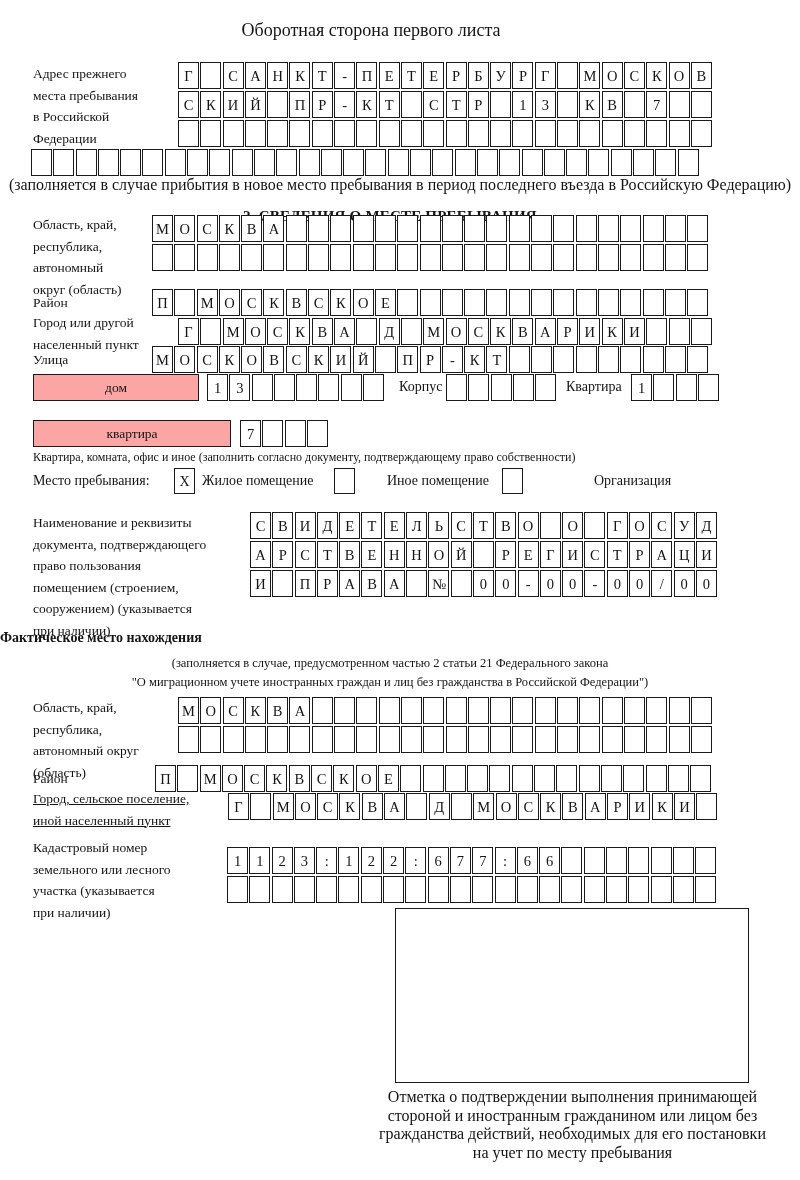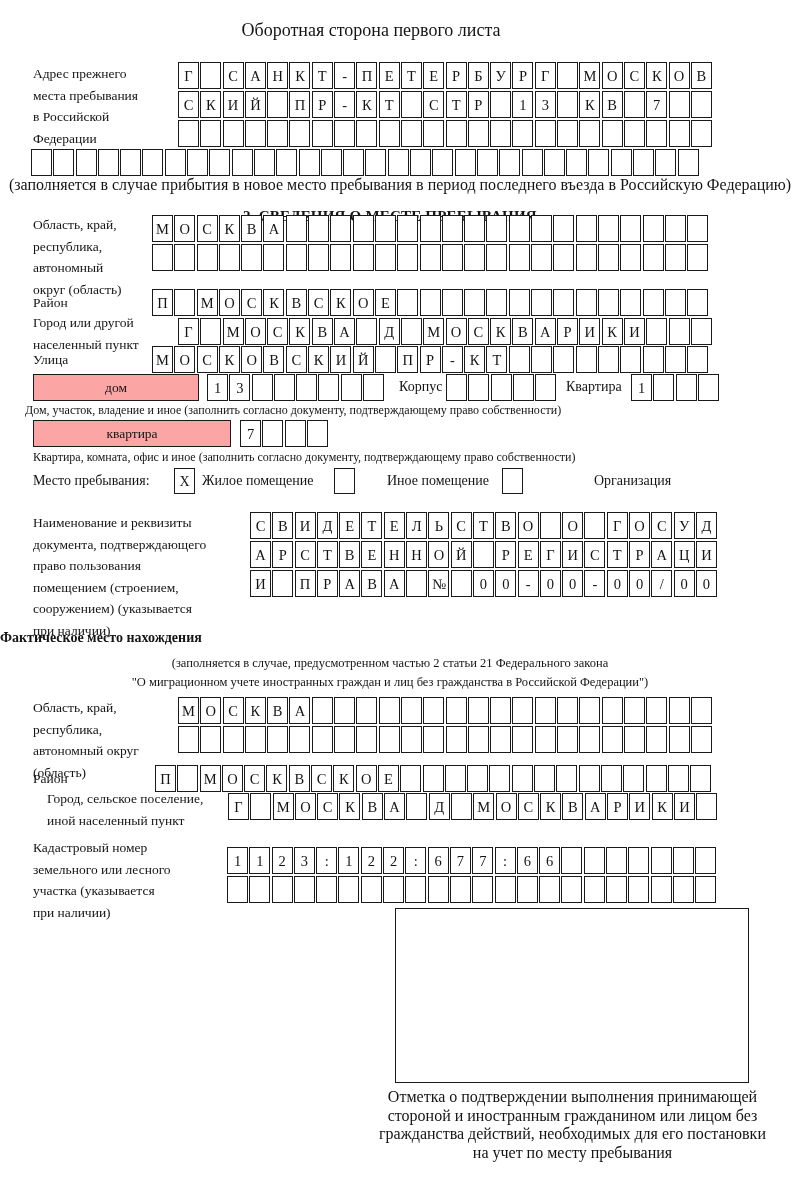--- a/index.html
+++ b/index.html
@@ -69,21 +69,20 @@
 
   <div class="abs lbl" style="left:33px;top:349px;">Улица</div>
   <div class="abs cells-row" style="left:152px;top:346px;"><span class="cell">М</span><span class="cell">О</span><span class="cell">С</span><span class="cell">К</span><span class="cell">О</span><span class="cell">В</span><span class="cell">С</span><span class="cell">К</span><span class="cell">И</span><span class="cell">Й</span><span class="cell">&nbsp;</span><span class="cell">П</span><span class="cell">Р</span><span class="cell">-</span><span class="cell">К</span><span class="cell">Т</span><span class="cell">&nbsp;</span><span class="cell">&nbsp;</span><span class="cell">&nbsp;</span><span class="cell">&nbsp;</span><span class="cell">&nbsp;</span><span class="cell">&nbsp;</span><span class="cell">&nbsp;</span><span class="cell">&nbsp;</span><span class="cell">&nbsp;</span></div>
 
   <div class="abs wide-rect" style="left:33px;top:374px;width:164px;">дом</div>
   <div class="abs cells-row" style="left:207px;top:374px;"><span class="cell">1</span><span class="cell">3</span><span class="cell">&nbsp;</span><span class="cell">&nbsp;</span><span class="cell">&nbsp;</span><span class="cell">&nbsp;</span><span class="cell">&nbsp;</span><span class="cell">&nbsp;</span></div>
   <div class="abs inline-lbl" style="left:399px;top:374px;">Корпус</div>
   <div class="abs cells-row" style="left:446px;top:374px;"><span class="cell">&nbsp;</span><span class="cell">&nbsp;</span><span class="cell">&nbsp;</span><span class="cell">&nbsp;</span><span class="cell">&nbsp;</span></div>
   <div class="abs inline-lbl" style="left:566px;top:374px;">Квартира</div>
   <div class="abs cells-row" style="left:631px;top:374px;"><span class="cell">1</span><span class="cell">&nbsp;</span><span class="cell">&nbsp;</span><span class="cell">&nbsp;</span></div>
-  <div class="abs cap-left" style="left:25px;top:403px;">Дом, участок, владение и иное (заполнить согласно документу, подтверждающему право собственности)</div>
 
   <div class="abs wide-rect" style="left:33px;top:420px;width:196px;">квартира</div>
   <div class="abs cells-row" style="left:240px;top:420px;"><span class="cell">7</span><span class="cell">&nbsp;</span><span class="cell">&nbsp;</span><span class="cell">&nbsp;</span></div>
   <div class="abs cap-left" style="left:33px;top:450px;">Квартира, комната, офис и иное (заполнить согласно документу, подтверждающему право собственности)</div>
 
   <div class="abs inline-lbl" style="left:33px;top:468px;">Место пребывания:</div>
   <div class="abs chk" style="left:174px;top:468px;">X</div>
   <div class="abs inline-lbl" style="left:202px;top:468px;">Жилое помещение</div>
   <div class="abs chk" style="left:334px;top:468px;"></div>
   <div class="abs inline-lbl" style="left:367px;top:468px;margin-left:20px;">Иное помещение</div>
@@ -107,21 +106,21 @@
   <div class="abs lbl" style="left:33px;top:697px;width:145px;">Область, край,
 республика,
 автономный округ
 (область)</div>
   <div class="abs cells-row" style="left:178px;top:697px;"><span class="cell">М</span><span class="cell">О</span><span class="cell">С</span><span class="cell">К</span><span class="cell">В</span><span class="cell">А</span><span class="cell">&nbsp;</span><span class="cell">&nbsp;</span><span class="cell">&nbsp;</span><span class="cell">&nbsp;</span><span class="cell">&nbsp;</span><span class="cell">&nbsp;</span><span class="cell">&nbsp;</span><span class="cell">&nbsp;</span><span class="cell">&nbsp;</span><span class="cell">&nbsp;</span><span class="cell">&nbsp;</span><span class="cell">&nbsp;</span><span class="cell">&nbsp;</span><span class="cell">&nbsp;</span><span class="cell">&nbsp;</span><span class="cell">&nbsp;</span><span class="cell">&nbsp;</span><span class="cell">&nbsp;</span></div>
   <div class="abs cells-row" style="left:178px;top:726px;"><span class="cell">&nbsp;</span><span class="cell">&nbsp;</span><span class="cell">&nbsp;</span><span class="cell">&nbsp;</span><span class="cell">&nbsp;</span><span class="cell">&nbsp;</span><span class="cell">&nbsp;</span><span class="cell">&nbsp;</span><span class="cell">&nbsp;</span><span class="cell">&nbsp;</span><span class="cell">&nbsp;</span><span class="cell">&nbsp;</span><span class="cell">&nbsp;</span><span class="cell">&nbsp;</span><span class="cell">&nbsp;</span><span class="cell">&nbsp;</span><span class="cell">&nbsp;</span><span class="cell">&nbsp;</span><span class="cell">&nbsp;</span><span class="cell">&nbsp;</span><span class="cell">&nbsp;</span><span class="cell">&nbsp;</span><span class="cell">&nbsp;</span><span class="cell">&nbsp;</span></div>
 
   <div class="abs lbl" style="left:33px;top:768px;">Район</div>
   <div class="abs cells-row" style="left:155px;top:765px;"><span class="cell">П</span><span class="cell">&nbsp;</span><span class="cell">М</span><span class="cell">О</span><span class="cell">С</span><span class="cell">К</span><span class="cell">В</span><span class="cell">С</span><span class="cell">К</span><span class="cell">О</span><span class="cell">Е</span><span class="cell">&nbsp;</span><span class="cell">&nbsp;</span><span class="cell">&nbsp;</span><span class="cell">&nbsp;</span><span class="cell">&nbsp;</span><span class="cell">&nbsp;</span><span class="cell">&nbsp;</span><span class="cell">&nbsp;</span><span class="cell">&nbsp;</span><span class="cell">&nbsp;</span><span class="cell">&nbsp;</span><span class="cell">&nbsp;</span><span class="cell">&nbsp;</span><span class="cell">&nbsp;</span></div>
 
-  <div class="abs lbl" style="left:47px;top:788px;width:190px;">Город, сельское поселение,
+  <div class="abs lbl" style="left:33px;top:788px;width:190px;text-decoration:underline;">Город, сельское поселение,
 иной населенный пункт</div>
   <div class="abs cells-row" style="left:228px;top:793px;"><span class="cell">Г</span><span class="cell">&nbsp;</span><span class="cell">М</span><span class="cell">О</span><span class="cell">С</span><span class="cell">К</span><span class="cell">В</span><span class="cell">А</span><span class="cell">&nbsp;</span><span class="cell">Д</span><span class="cell">&nbsp;</span><span class="cell">М</span><span class="cell">О</span><span class="cell">С</span><span class="cell">К</span><span class="cell">В</span><span class="cell">А</span><span class="cell">Р</span><span class="cell">И</span><span class="cell">К</span><span class="cell">И</span><span class="cell">&nbsp;</span></div>
 
   <div class="abs lbl" style="left:33px;top:837px;width:185px;">Кадастровый номер
 земельного или лесного
 участка (указывается
 при наличии)</div>
   <div class="abs cells-row" style="left:227px;top:847px;"><span class="cell">1</span><span class="cell">1</span><span class="cell">2</span><span class="cell">3</span><span class="cell">:</span><span class="cell">1</span><span class="cell">2</span><span class="cell">2</span><span class="cell">:</span><span class="cell">6</span><span class="cell">7</span><span class="cell">7</span><span class="cell">:</span><span class="cell">6</span><span class="cell">6</span><span class="cell">&nbsp;</span><span class="cell">&nbsp;</span><span class="cell">&nbsp;</span><span class="cell">&nbsp;</span><span class="cell">&nbsp;</span><span class="cell">&nbsp;</span><span class="cell">&nbsp;</span></div>
   <div class="abs cells-row" style="left:227px;top:876px;"><span class="cell">&nbsp;</span><span class="cell">&nbsp;</span><span class="cell">&nbsp;</span><span class="cell">&nbsp;</span><span class="cell">&nbsp;</span><span class="cell">&nbsp;</span><span class="cell">&nbsp;</span><span class="cell">&nbsp;</span><span class="cell">&nbsp;</span><span class="cell">&nbsp;</span><span class="cell">&nbsp;</span><span class="cell">&nbsp;</span><span class="cell">&nbsp;</span><span class="cell">&nbsp;</span><span class="cell">&nbsp;</span><span class="cell">&nbsp;</span><span class="cell">&nbsp;</span><span class="cell">&nbsp;</span><span class="cell">&nbsp;</span><span class="cell">&nbsp;</span><span class="cell">&nbsp;</span><span class="cell">&nbsp;</span></div>
 

